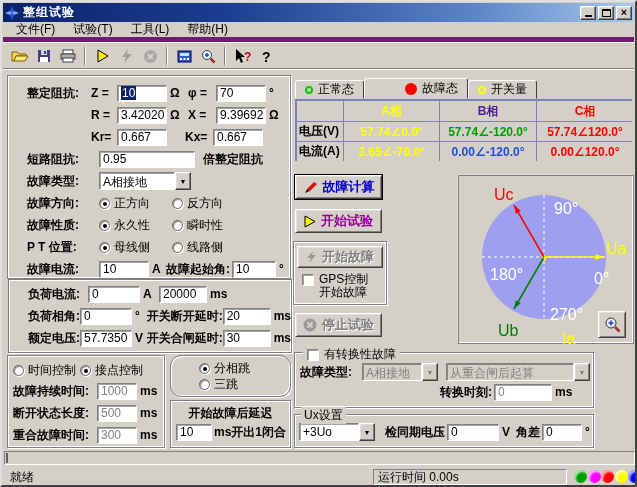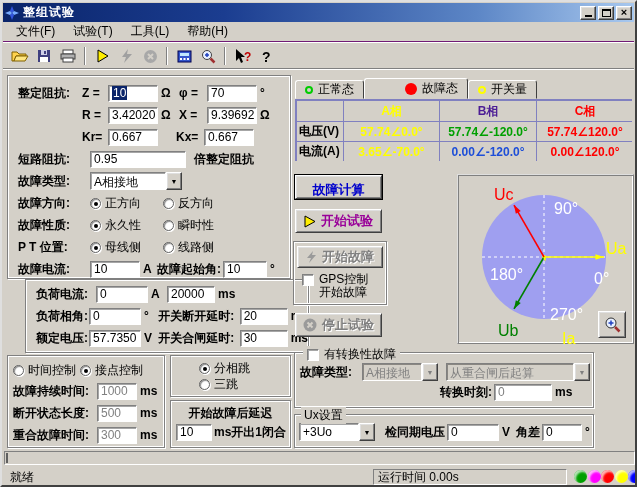--- a/index.html
+++ b/index.html
@@ -19,32 +19,32 @@
     border:1px solid; border-color:#fff #404040 #404040 #fff;
     box-shadow:inset -1px -1px 0 #808080, inset 1px 1px 0 #dfdfdf;
     display:flex; align-items:center; justify-content:center; color:#000;
     font-size:11px; line-height:1; font-weight:bold; }
   .glyph-min { width:7px; height:2px; background:#000; margin-top:7px; }
   .glyph-max { width:9px; height:8px; border:1px solid #000; border-top:2px solid #000; }
 
   
   .menubar { position:absolute; left:1px; top:20px; width:631px; height:20px;
     display:flex; align-items:center; padding-left:4px;
-    border-bottom:1px solid #701a75; box-shadow:0 1px 0 #fff; background:#d4d0c8;}
+    border-bottom:5px solid #701a75; box-shadow:0 1px 0 #fff; background:#d4d0c8;}
   .menuitem { padding:2px 9px; }
   .toolbar { position:absolute; left:1px; top:42px; width:631px; height:25px;
     display:flex; align-items:center; padding-left:5px; background:#d4d0c8;
     border-bottom:1px solid #808080; box-shadow:0 1px 0 #fff; }
   .tbtn { width:24px; height:22px; display:flex; align-items:center; justify-content:center; }
   .tsep { width:0; height:18px; border-left:1px solid #808080; border-right:1px solid #fff; margin:0 4px; }
 
   
   .gbox { position:absolute; border:1px solid #808080;
     box-shadow:1px 1px 0 #fff, inset 1px 1px 0 #fff, inset -1px -1px 0 #fff; }
-  .row { display:flex; align-items:center; height:22px; padding-left:10px; }
+  .row { display:flex; align-items:center; height:22px; padding-left:19px; }
   .lbl { font-weight:bold; white-space:nowrap; }
   .sp  { display:inline-block; flex:none; }
   .tfield { background:#fff; border:1px solid; border-color:#808080 #fff #fff #808080;
     box-shadow:inset 1px 1px 0 rgba(0,0,0,.35); height:17px; padding:0 3px;
     display:flex; align-items:center; white-space:nowrap; overflow:hidden; flex:none;}
   .tfield.dim { color:#808080; }
   .selhl { background:#0a246a; color:#fff; padding:0 1px; }
   .unit { margin-left:3px; font-weight:bold; white-space:nowrap; }
   .radio { width:11px; height:11px; border-radius:50%; background:#fff; flex:none;
     border:1px solid #606060; box-shadow:inset 1px 1px 1px rgba(0,0,0,.45),1px 1px 0 #fff;
@@ -59,21 +59,21 @@
     box-shadow:inset 1px 1px 0 rgba(0,0,0,.35); flex:1; padding:1px 3px;
     white-space:nowrap; overflow:hidden; }
   .combo .cbtn { width:16px; background:#d4d0c8; border:1px solid;
     border-color:#fff #404040 #404040 #fff; box-shadow:inset -1px -1px 0 #808080, inset 1px 1px 0 #dfdfdf;
     display:flex; align-items:center; justify-content:center; font-size:7px; flex:none; }
   .combo.dis .cval { background:#d4d0c8; color:#808080; }
   .btn { background:#d4d0c8; border:1px solid; border-color:#fff #404040 #404040 #fff;
     box-shadow:inset 1px 1px 0 #dfdfdf, inset -1px -1px 0 #808080;
     display:flex; align-items:center; justify-content:center; gap:5px;
     font-weight:bold; font-size:13px; }
-  .btn.default { outline:1px solid #000;flex-direction:column; }
+  .btn.default { outline:1px solid #000; }
   .btn.dis { color:#808080; text-shadow:1px 1px 0 #fff; }
 
   
   .tabstrip { position:absolute; left:293px; top:78px; height:19px; display:flex; align-items:flex-end; }
   .tab { height:19px; display:flex; align-items:center; gap:5px; padding:0 9px;
     border:1px solid; border-color:#fff #404040 #d4d0c8 #fff; background:#d4d0c8;
     border-radius:3px 3px 0 0; white-space:nowrap; }
   .tab.active { height:21px; position:relative; z-index:2;padding-left:40px; }
   .cdot { border-radius:50%; flex:none; }
 
@@ -271,21 +271,21 @@
     <div class="row">
       <span class="lbl" style="width:72px">故障电流:</span>
       <div class="tfield" style="width:50px">10</div>
       <span class="unit" style="width:14px">A</span>
       <span class="lbl">故障起始角:</span>
       <div class="tfield" style="width:44px;margin-left:2px">10</div>
       <span class="unit">°</span>
     </div>
   </div>
 
-  <div class="gbox" style="left:23px;top:277px;width:284px;height:74px;padding-top:3px;">
+  <div class="gbox" style="left:6px;top:277px;width:284px;height:74px;padding-top:3px;">
     <div class="row">
       <span class="lbl" style="width:60px">负荷电流:</span>
       <div class="tfield" style="width:52px">0</div>
       <span class="unit" style="width:16px">A</span>
       <div class="tfield" style="width:48px">20000</div>
       <span class="unit">ms</span>
     </div>
     <div class="row">
       <span class="lbl" style="width:60px">负荷相角:</span>
       <div class="tfield" style="width:52px">0</div>
@@ -321,21 +321,21 @@
       <div class="tfield dim" style="width:40px">500</div>
       <span class="unit">ms</span>
     </div>
     <div class="row" style="padding-left:5px">
       <span class="lbl" style="width:84px">重合故障时间:</span>
       <div class="tfield dim" style="width:40px">300</div>
       <span class="unit">ms</span>
     </div>
   </div>
 
-  <div class="gbox" style="left:168px;top:353px;width:121px;height:42px;padding-top:4px;">
+  <div class="gbox" style="left:168px;top:353px;width:121px;height:42px;padding-top:4px;border-radius:11px;">
     <div class="row" style="height:16px;padding-left:28px">
       <span class="radio on"></span>
       <span class="lbl" style="font-weight:normal">分相跳</span>
     </div>
     <div class="row" style="height:16px;padding-left:28px">
       <span class="radio"></span>
       <span class="lbl" style="font-weight:normal">三跳</span>
     </div>
   </div>
 

